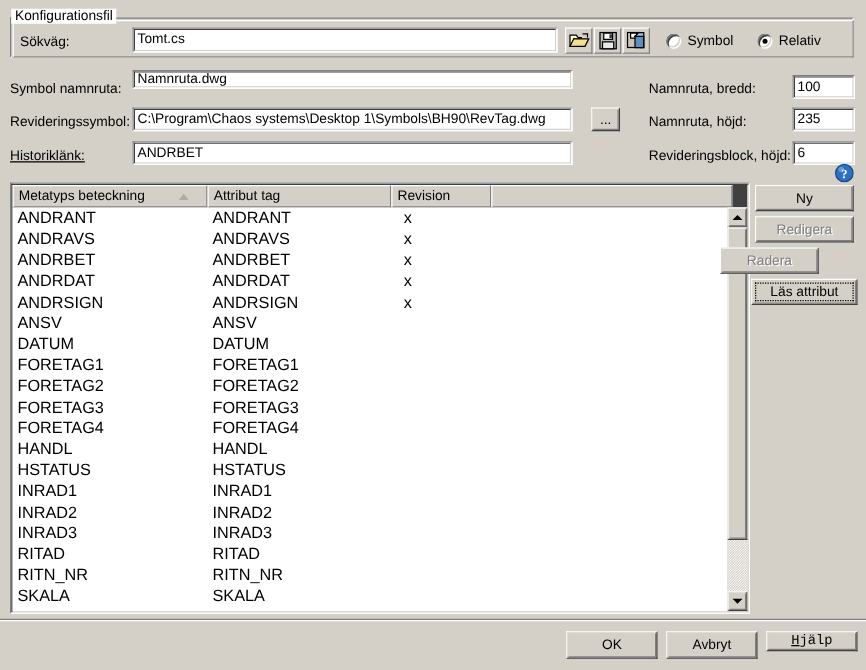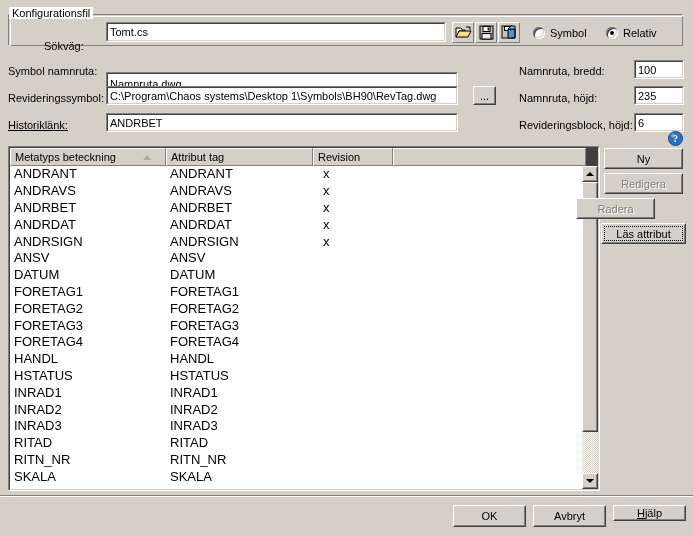--- a/index.html
+++ b/index.html
@@ -355,21 +355,21 @@
 </head>
 <body>
 
 <div id="app">
 
   <div class="groupbox">
     <div class="groupbox-inner"></div>
   </div>
   <div class="groupbox-title">Konfigurationsfil</div>
 
-  <div class="lbl" style="left:16px; top:40px;margin-left:28px;">Sökväg:</div>
+  <div class="lbl" style="left:16px; top:28px;">Sökväg:</div>
   <div class="tfield" style="left:106px; top:22px; width:340px; height:20px;">
     <div class="inner"></div>
     <div class="txt">Tomt.cs</div>
   </div>
 
   <div class="tbbtn" style="left:452px; top:22px;">
     <svg width="17" height="15" viewBox="0 0 17 15">
       <path d="M1 3h5l1.5 2H10v1H4.2L1.5 12H1z" fill="#ffffcc" stroke="#000" stroke-width="1"></path>
       <path d="M4 6h12l-3 6H1z" fill="#f5e08c" stroke="#000" stroke-width="1"></path>
       <path d="M11 2l4 0 0 3" fill="none" stroke="#000" stroke-width="1"></path>
@@ -396,21 +396,21 @@
   <div class="radio" style="left:533px; top:26px;">
     <span class="dot"></span>
     <span>Symbol</span>
   </div>
   <div class="radio" style="left:606px; top:26px;">
     <span class="dot on"></span>
     <span>Relativ</span>
   </div>
 
   <div class="lbl" style="left:8px; top:65px;">Symbol namnruta:</div>
-  <div class="tfield" style="left:106px; top:72px; width:352px; height:24px;">
+  <div class="tfield" style="left:106px; top:56px; width:352px; height:15px;">
     <div class="inner"></div>
     <div class="txt">Namnruta.dwg</div>
   </div>
 
   <div class="lbl" style="left:8px; top:92px;">Revideringssymbol:</div>
   <div class="tfield" style="left:106px; top:86px; width:352px; height:19px;">
     <div class="inner"></div>
     <div class="txt">C:\Program\Chaos systems\Desktop 1\Symbols\BH90\RevTag.dwg</div>
   </div>
   <div class="btn" style="left:473px; top:86px; width:23px; height:19px;">
@@ -593,18 +593,18 @@
   <div class="hsep" style="left:0px; top:495px; width:693px;"></div>
 
   <div class="btn" style="left:453px; top:505px; width:73px; height:22px;">
     <span class="bi"></span>
     <span class="blabel">OK</span>
   </div>
   <div class="btn" style="left:533px; top:505px; width:73px; height:22px;">
     <span class="bi"></span>
     <span class="blabel">Avbryt</span>
   </div>
-  <div class="btn" style="left:613px; top:505px; width:73px; height:16px;">
+  <div class="btn" style="left:613px; top:505px; width:73px; height:16px;font-family:Liberation Mono, monospace;">
     <span class="bi"></span>
     <span class="blabel"><span class="u">H</span><span>jälp</span></span>
   </div>
 
 </div>
 
 </body></html>

